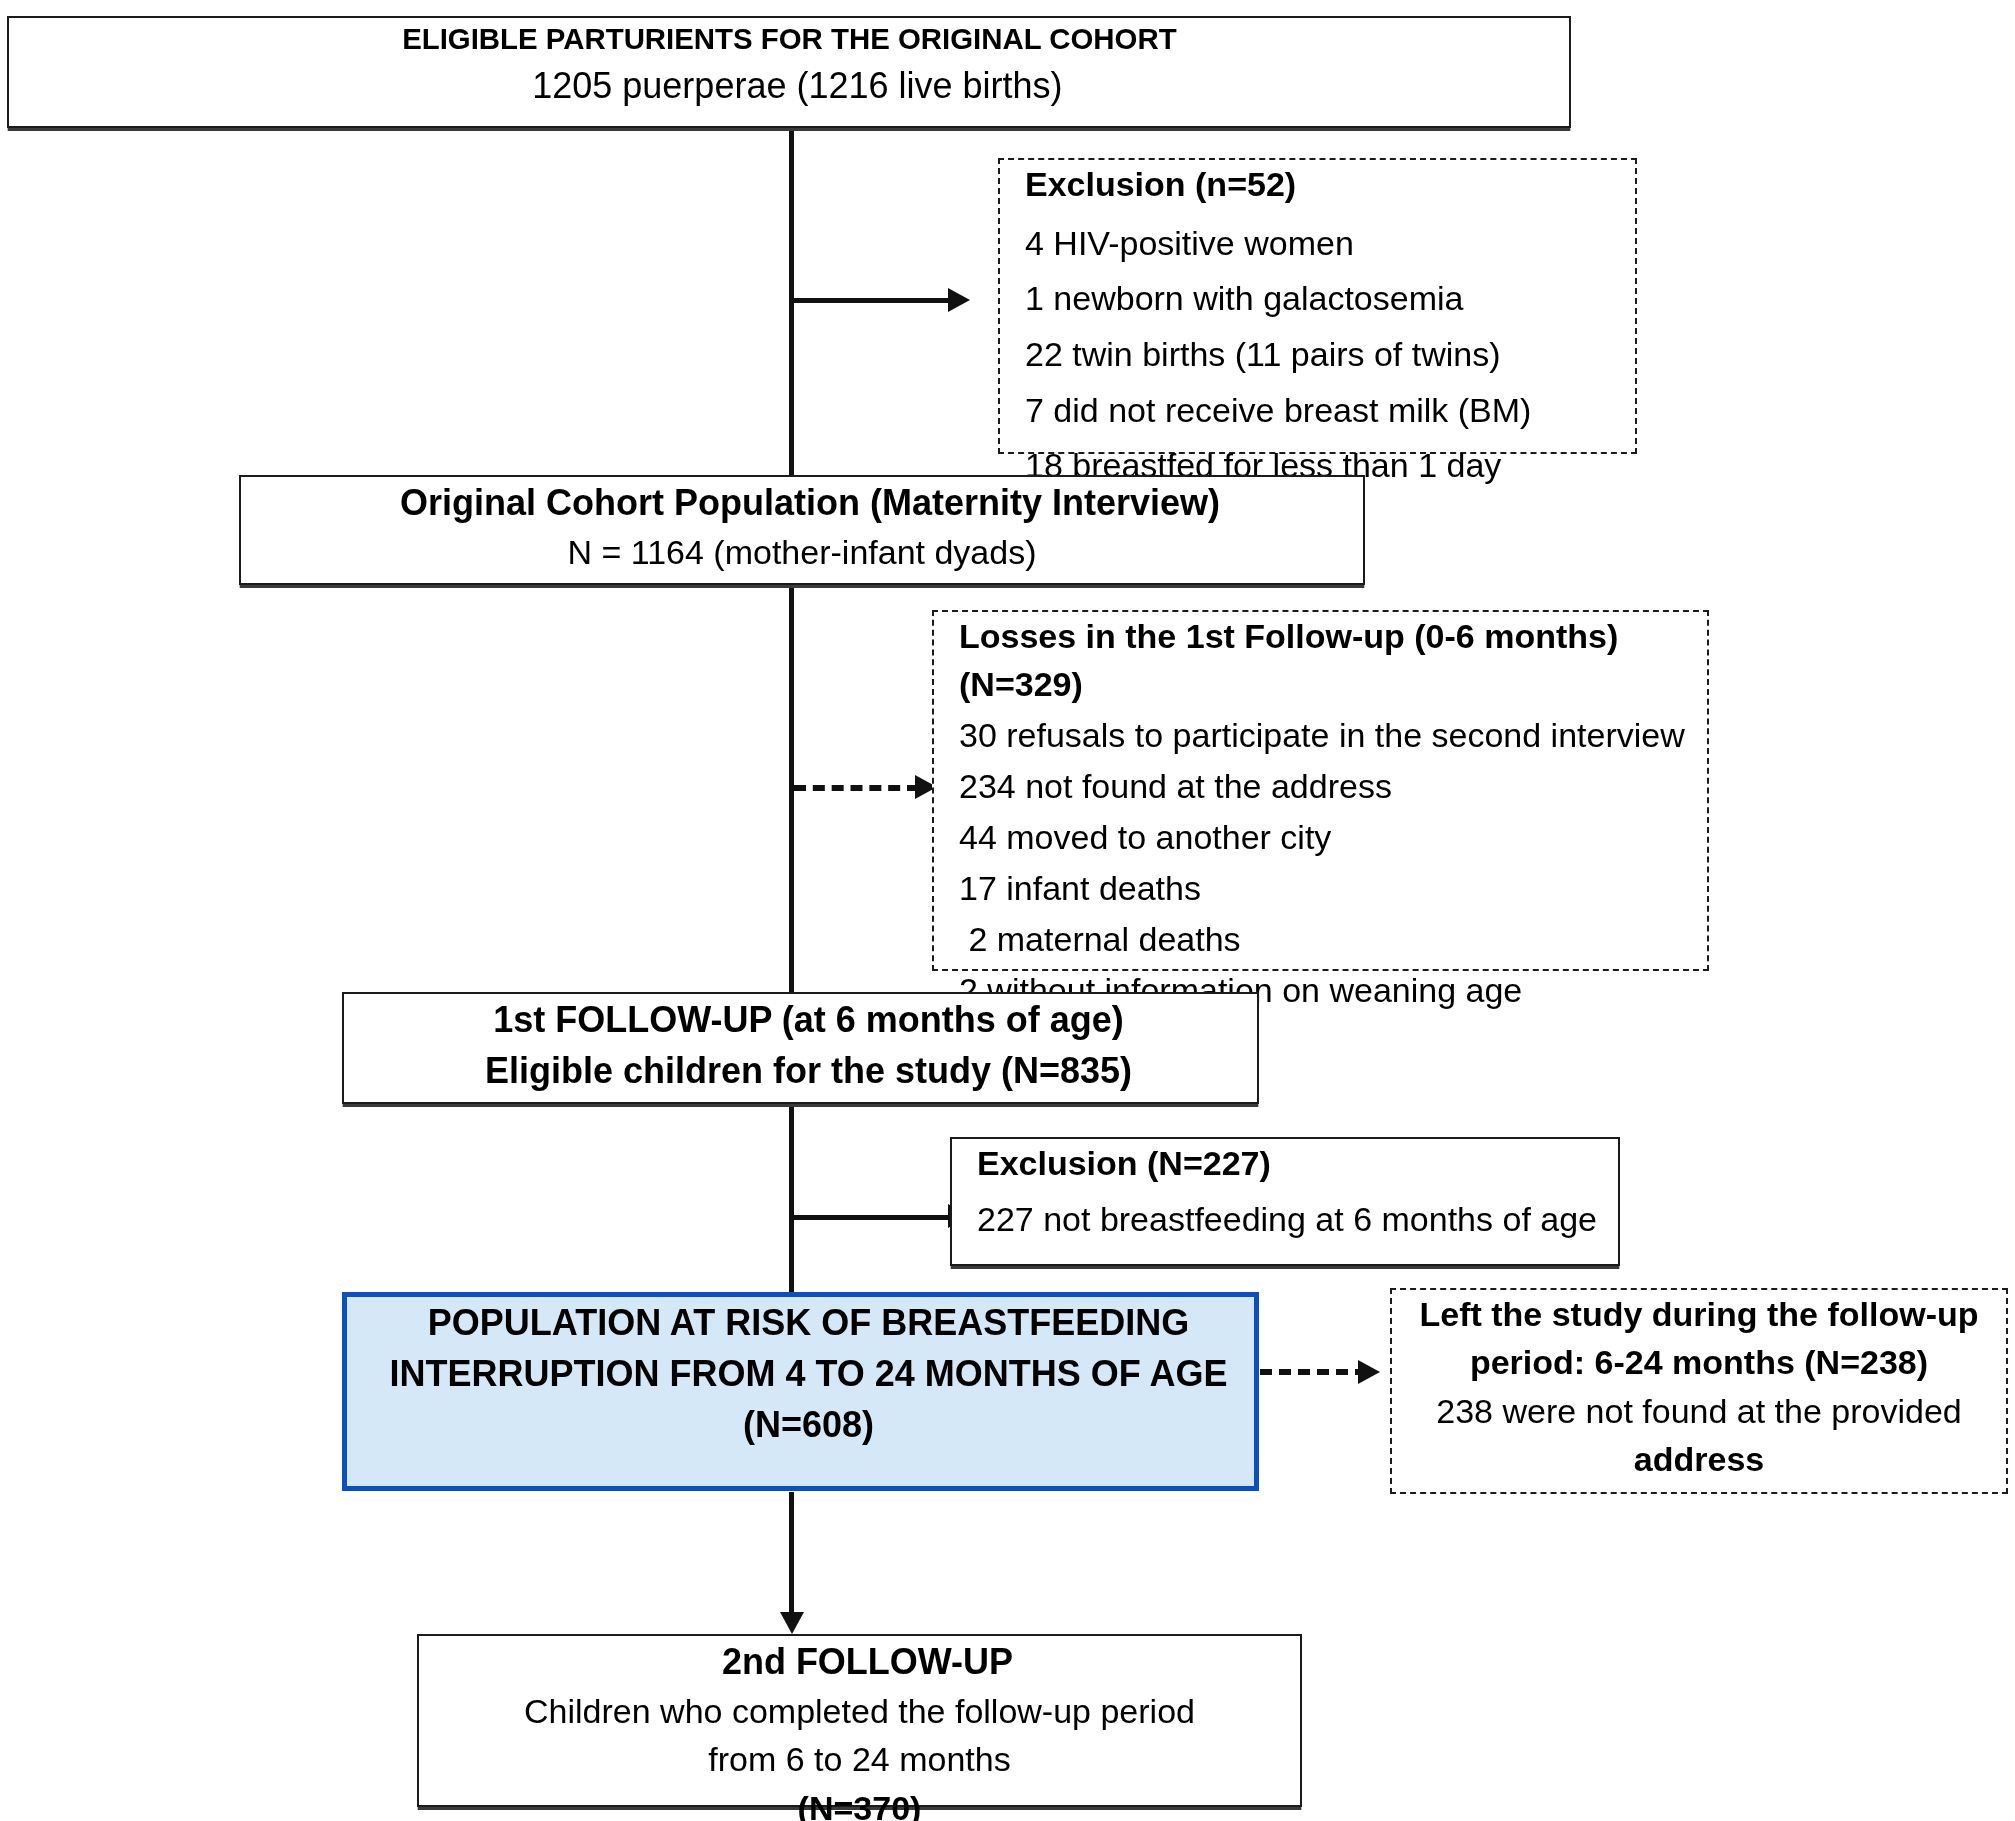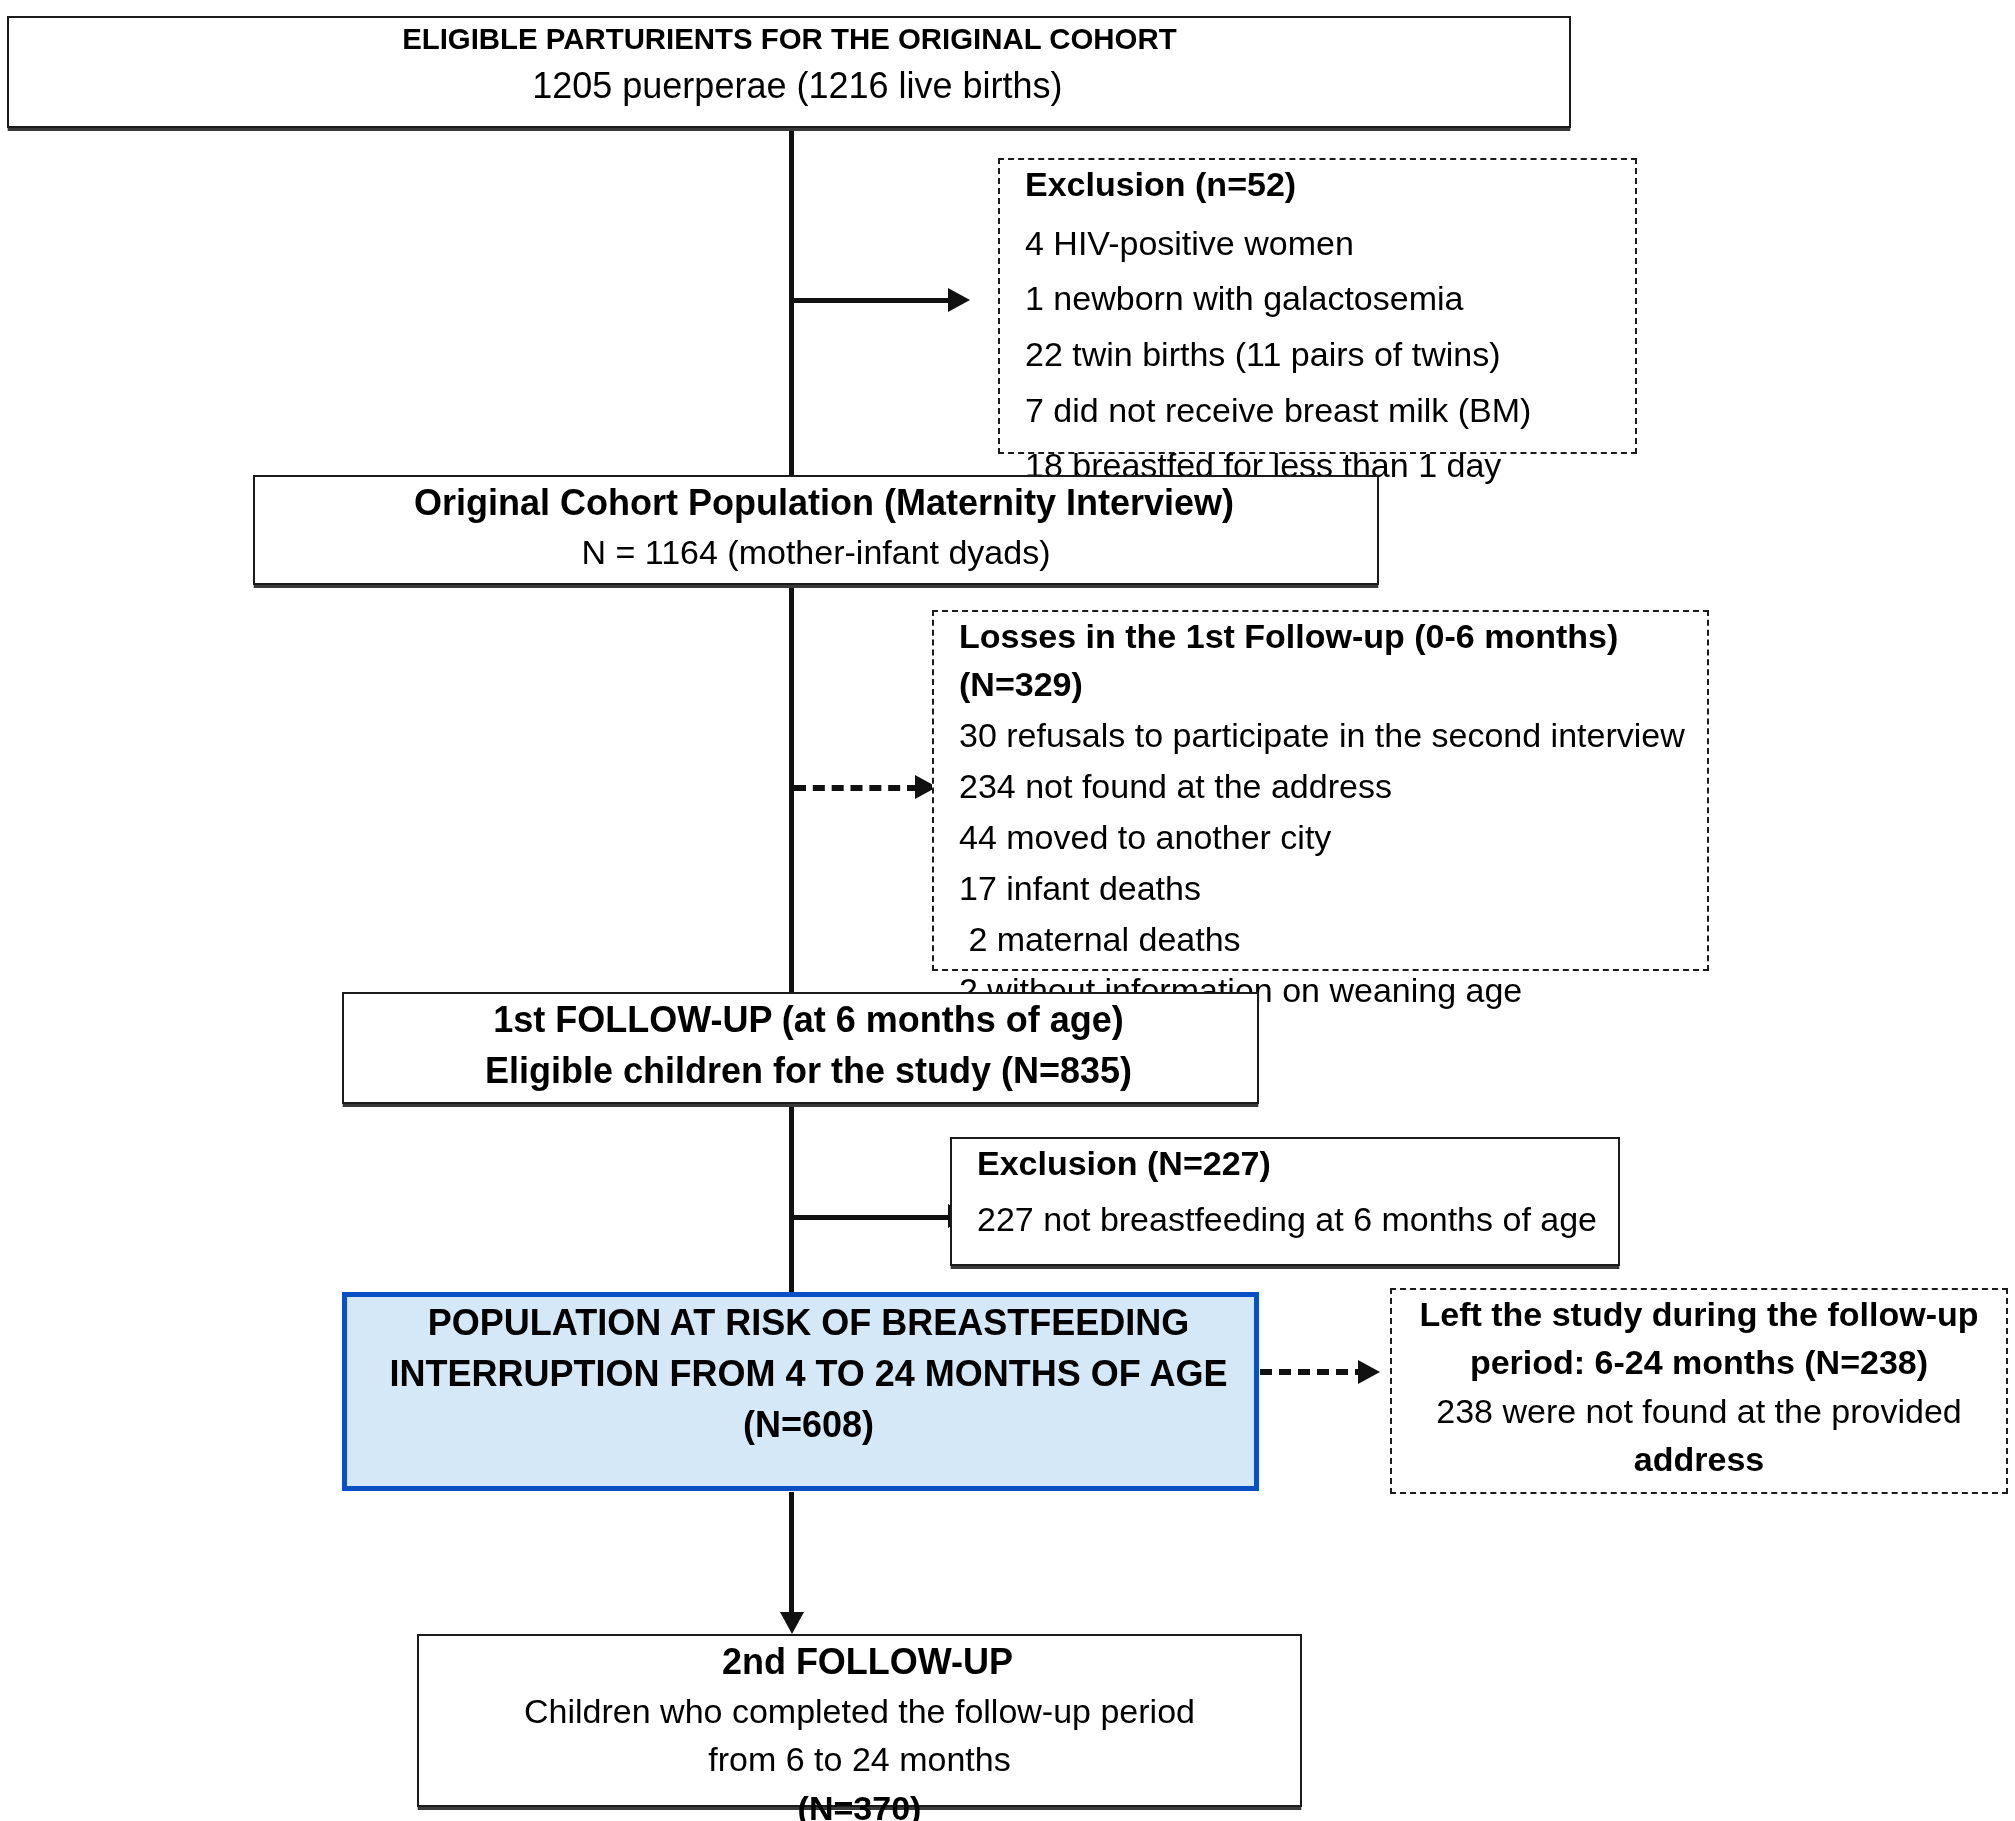--- a/index.html
+++ b/index.html
@@ -124,21 +124,21 @@
 
   <div class="box dashed lft pad-lr" style="left:998px; top:158px; width:639px; height:296px;">
     <span class="ln b t-md" style="margin-bottom:10.3px;">Exclusion (n=52)</span>
     <span class="ln n t-md" style="margin-bottom:7.4px;">4 HIV-positive women</span>
     <span class="ln n t-md" style="margin-bottom:7.4px;">1 newborn with galactosemia</span>
     <span class="ln n t-md" style="margin-bottom:7.4px;">22 twin births (11 pairs of twins)</span>
     <span class="ln n t-md" style="margin-bottom:7.4px;">7 did not receive breast milk (BM)</span>
     <span class="ln n t-md">18 breastfed for less than 1 day</span>
   </div>
 
-  <div class="box solid ctr" style="left:253px; top:475px; width:1126px; height:110px;">
+  <div class="box solid ctr" style="left:239px; top:475px; width:1126px; height:110px;">
     <span class="ln b t-lg">Original Cohort Population (Maternity Interview)</span>
     <span class="ln n t-md">N = 1164 (mother-infant dyads)</span>
   </div>
 
   <div class="box dashed lft pad-lr" style="left:932px; top:610px; width:777px; height:361px;">
     <span class="ln b t-md">Losses in the 1st Follow-up (0-6 months)</span>
     <span class="ln b t-md" style="margin-bottom:2px;">(N=329)</span>
     <span class="ln n t-md" style="margin-bottom:2.9px;">30 refusals to participate in the second interview</span>
     <span class="ln n t-md" style="margin-bottom:2.9px;">234 not found at the address</span>
     <span class="ln n t-md" style="margin-bottom:2.9px;">44 moved to another city</span>

